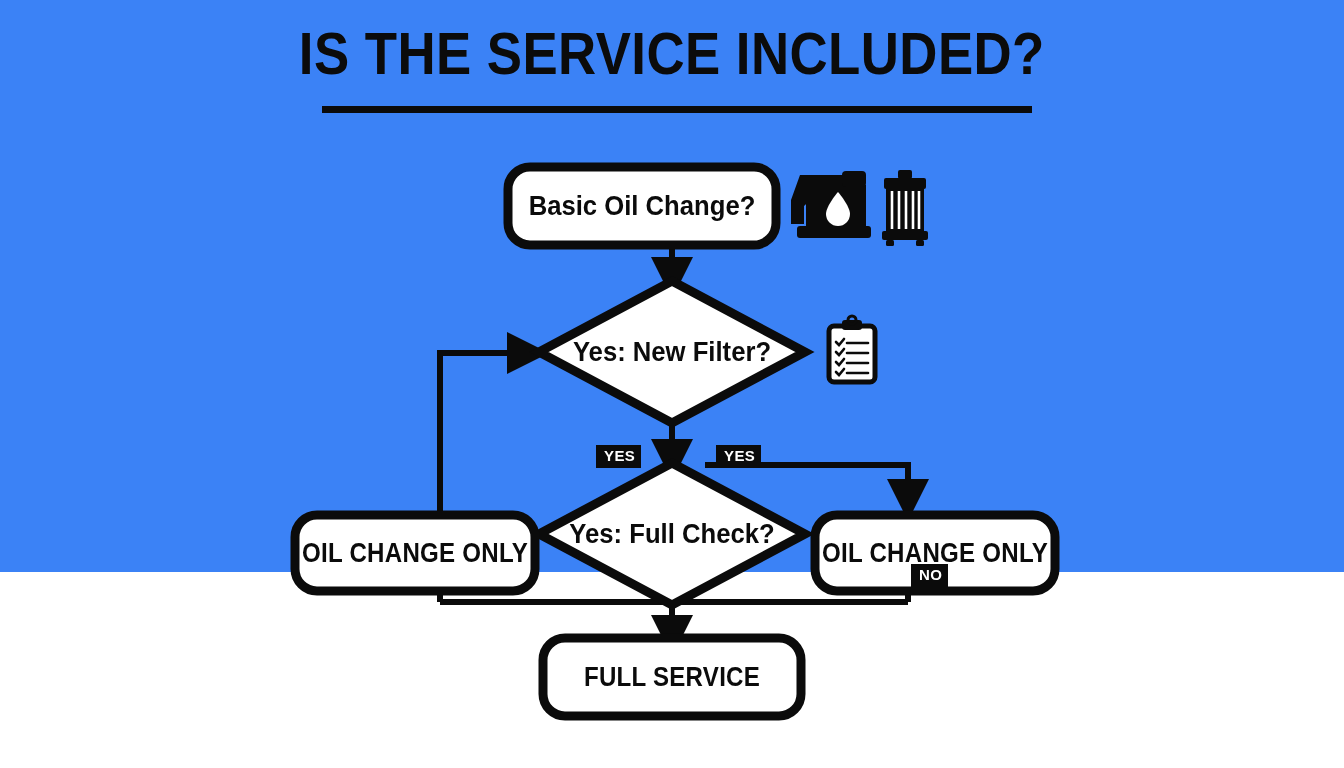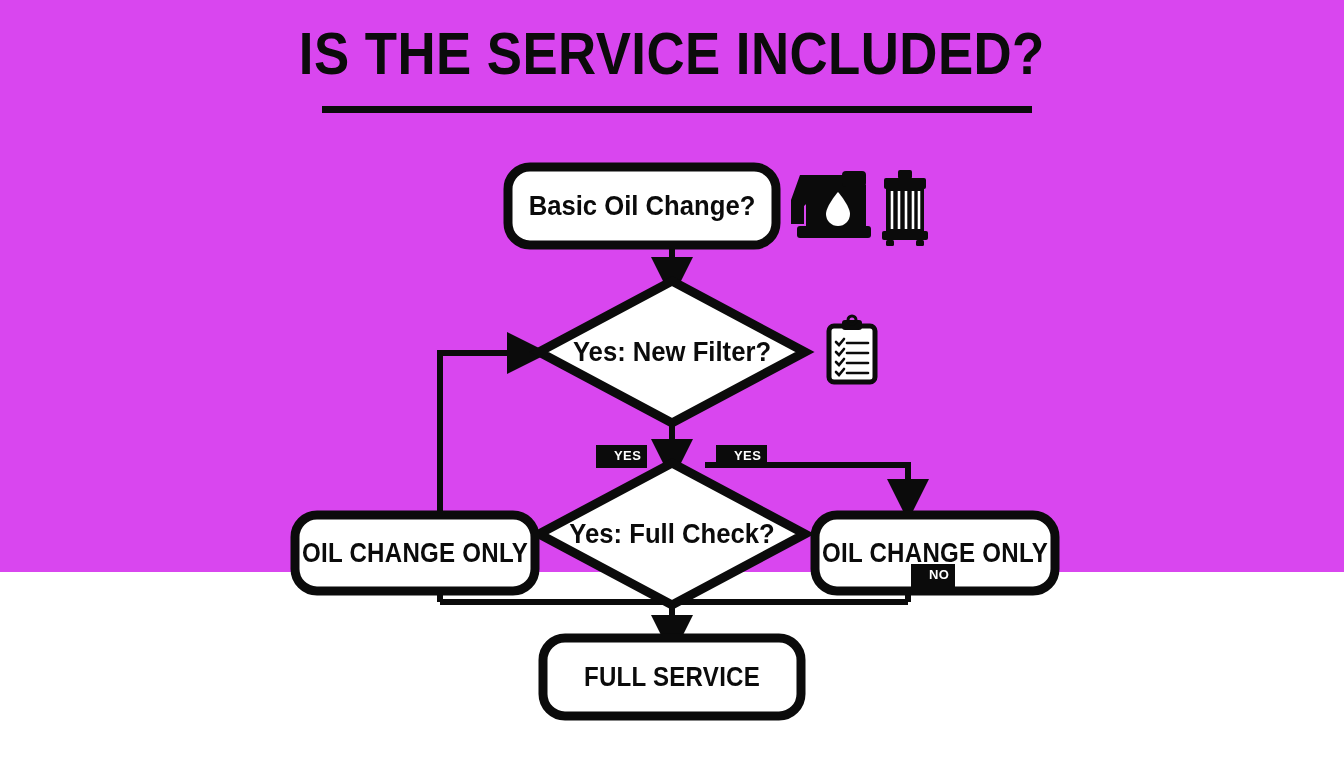--- a/index.html
+++ b/index.html
@@ -10,21 +10,21 @@
   body {
     width: 1344px;
     height: 768px;
     font-family: "Liberation Sans", sans-serif;
     overflow: hidden;
   }
   #canvas {
     position: relative;
     width: 1344px;
     height: 572px;
-    background: #d946ef;
+    background: #3b82f6;
   }
   svg.layer {
     position: absolute;
     top: 0; left: 0;
     width: 1344px;
     height: 768px;
   }
   
   .title-wrap {
     position: absolute;
@@ -76,24 +76,24 @@
     letter-spacing: 0.3px;
     transform: scaleX(0.86);
   }
   
   .edge-tag {
     position: absolute;
     background: #0b0b0b;
     color: #ffffff;
     font-family: "Liberation Sans", sans-serif;
     font-weight: 700;
-    font-size: 13px;
+    font-size: 15px;
     letter-spacing: 0.4px;
     line-height: 20px;
-    padding: 1px 6px 2px 18px;
+    padding: 1px 6px 2px 8px;
     text-align: center;
     white-space: nowrap;
   }
 </style>
 </head>
 <body>
 
 <div id="canvas">
 
   <div class="title-wrap">

